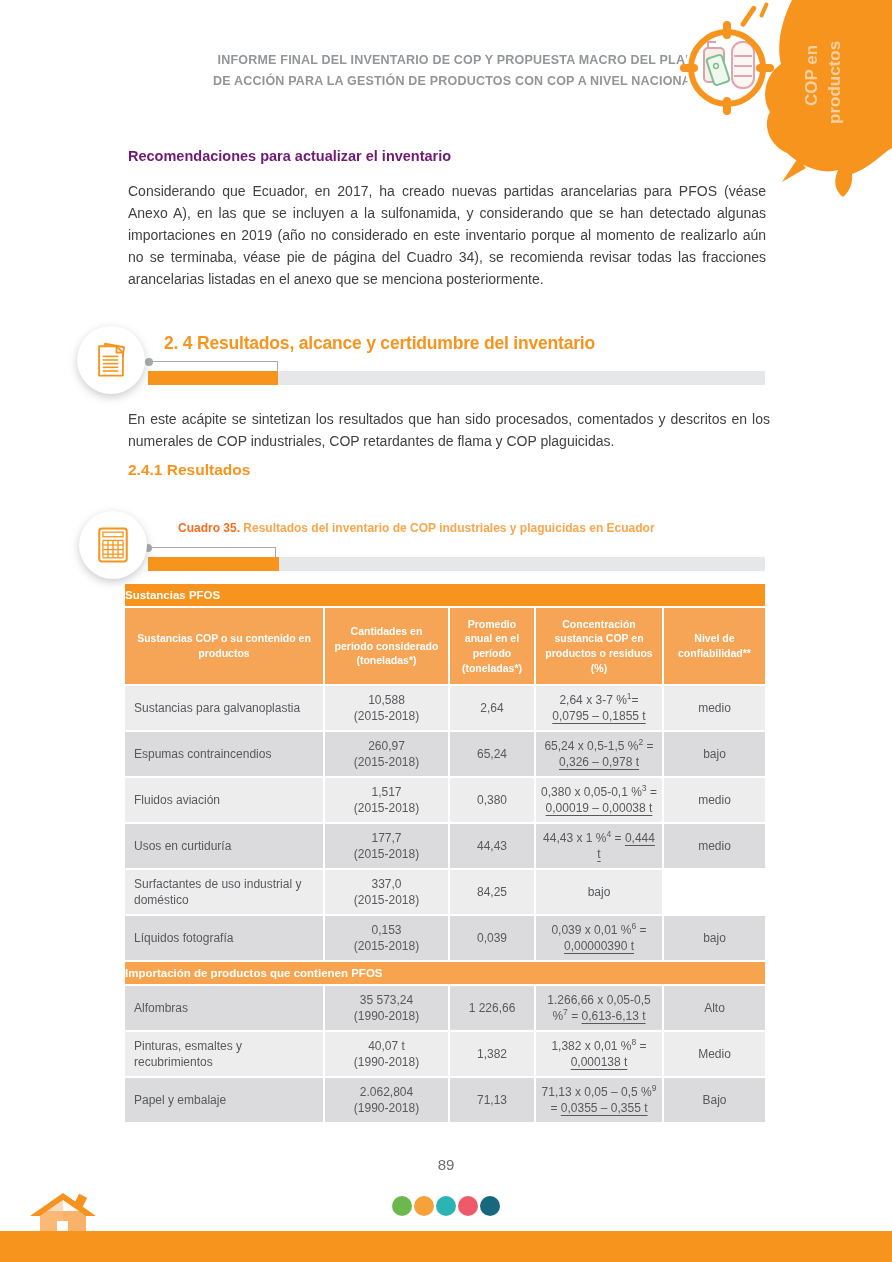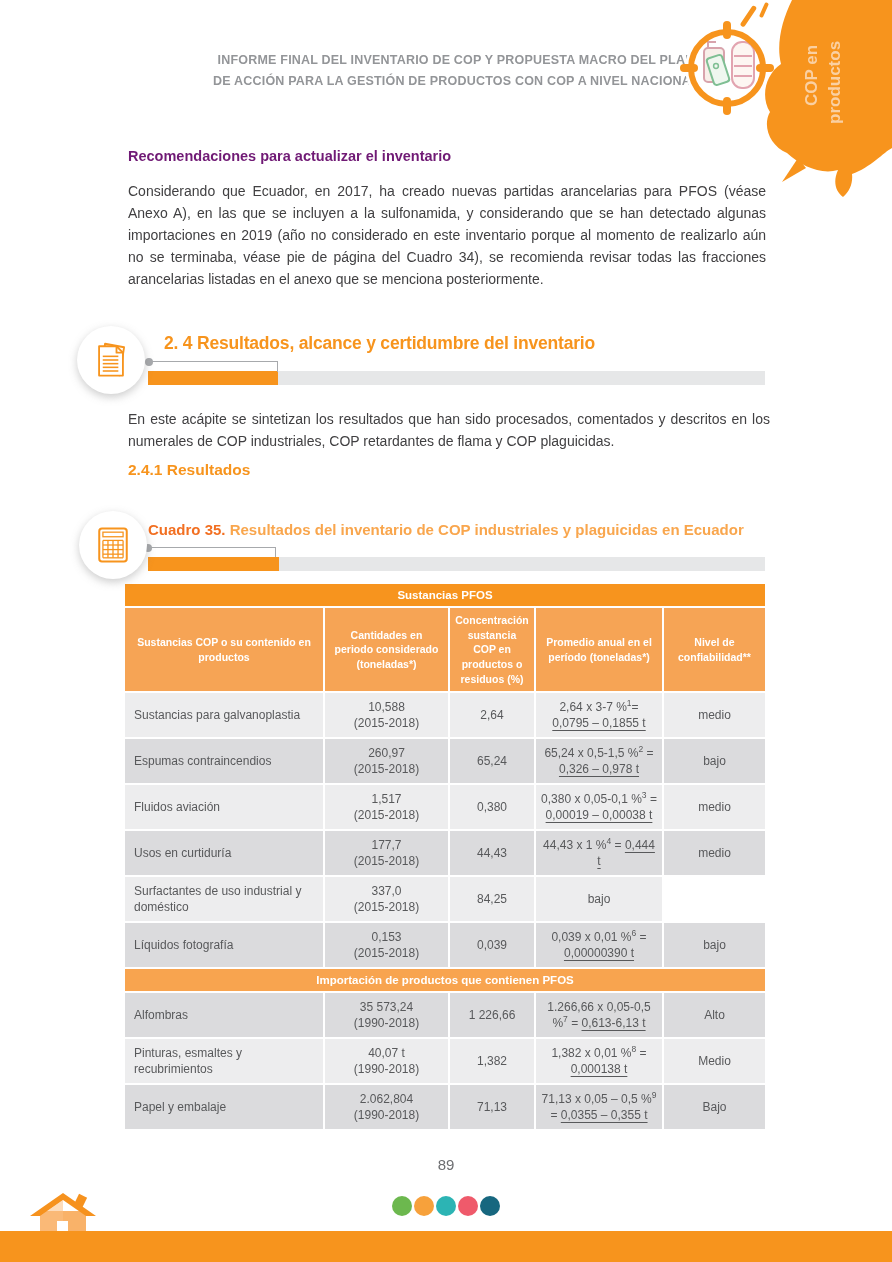--- a/index.html
+++ b/index.html
@@ -26,26 +26,26 @@
   }
   .circle-doc  { left:77px; top:326px; }
   .circle-grid { left:79px; top:511px; }
   .section-heading { position:absolute; left:164px; top:333px; font-size:17.5px; font-weight:bold; color:#F7941D; letter-spacing:-0.2px; }
   .bar-track { position:absolute; height:14px; background:#E6E7E8; z-index:1; }
   .bar-fill  { height:100%; background:#F7941D; }
   .bar-bracket { position:absolute; border-top:1.5px solid #A7A9AC; border-right:1.5px solid #A7A9AC; z-index:2; }
   .bar-dot { position:absolute; width:8px; height:8px; border-radius:50%; background:#A7A9AC; z-index:2; }
   .para-2 { position:absolute; left:128px; top:408px; width:642px; font-size:14px; line-height:1.58; text-align:justify; }
   .sub-heading { position:absolute; left:128px; top:461px; font-size:15.5px; font-weight:bold; color:#F7941D; }
-  .cuadro-title { position:absolute; left:148px; top:521px; font-size:15px; font-weight:bold; }
+  .cuadro-title { position:absolute; left:178px; top:521px; font-size:12px; font-weight:bold; }
   .cuadro-label { color:#F26F21; }
   .cuadro-rest  { color:#F9A64D; }
   
   .cop-table { position:absolute; left:125px; top:584px; width:640px; display:flex; flex-direction:column; gap:2px; }
-  .band { color:#fff; font-weight:bold; text-align:center; font-size:11.5px; padding:5px 0; }
+  .band { color:#fff; font-weight:bold; text-align:left; font-size:11.5px; padding:5px 0; }
   .band1 { background:#F7941E; }
   .band2 { background:#F8A44F; }
   .trow { display:grid; grid-template-columns:198px 123px 84px 126px 101px; gap:2px; }
   .th {
     background:#F6A455; color:#fff; font-weight:bold; font-size:10.5px; line-height:1.4;
     display:flex; align-items:center; justify-content:center; text-align:center; padding:5px 6px; min-height:76px;
   }
   .td {
     display:flex; align-items:center; justify-content:center; text-align:center;
     font-size:12px; line-height:1.35; color:#58595B; padding:4px 5px; min-height:44px;
@@ -157,22 +157,22 @@
   <div class="bar-bracket" style="left:150px; top:547px; width:126px; height:10px;"></div>
   <div class="bar-track" style="left:148px; top:557px; width:617px;">
     <div class="bar-fill" style="width:131px;"></div>
   </div>
 
   <div class="cop-table">
     <div class="band band1">Sustancias PFOS</div>
     <div class="trow">
       <div class="th">Sustancias COP o su contenido en productos</div>
       <div class="th">Cantidades en periodo considerado (toneladas*)</div>
+      <div class="th">Promedio anual en el período (toneladas*)</div>
       <div class="th">Concentración sustancia COP en productos o residuos (%)</div>
-      <div class="th">Promedio anual en el período (toneladas*)</div>
       <div class="th">Nivel de confiabilidad**</div>
     </div>
 
     <div class="trow light">
       <div class="td name">Sustancias para galvanoplastia</div>
       <div class="td col2">
           <span>10,588</span>
           <span>(2015-2018)</span>
         </div>
       <div class="td">2,64</div>

